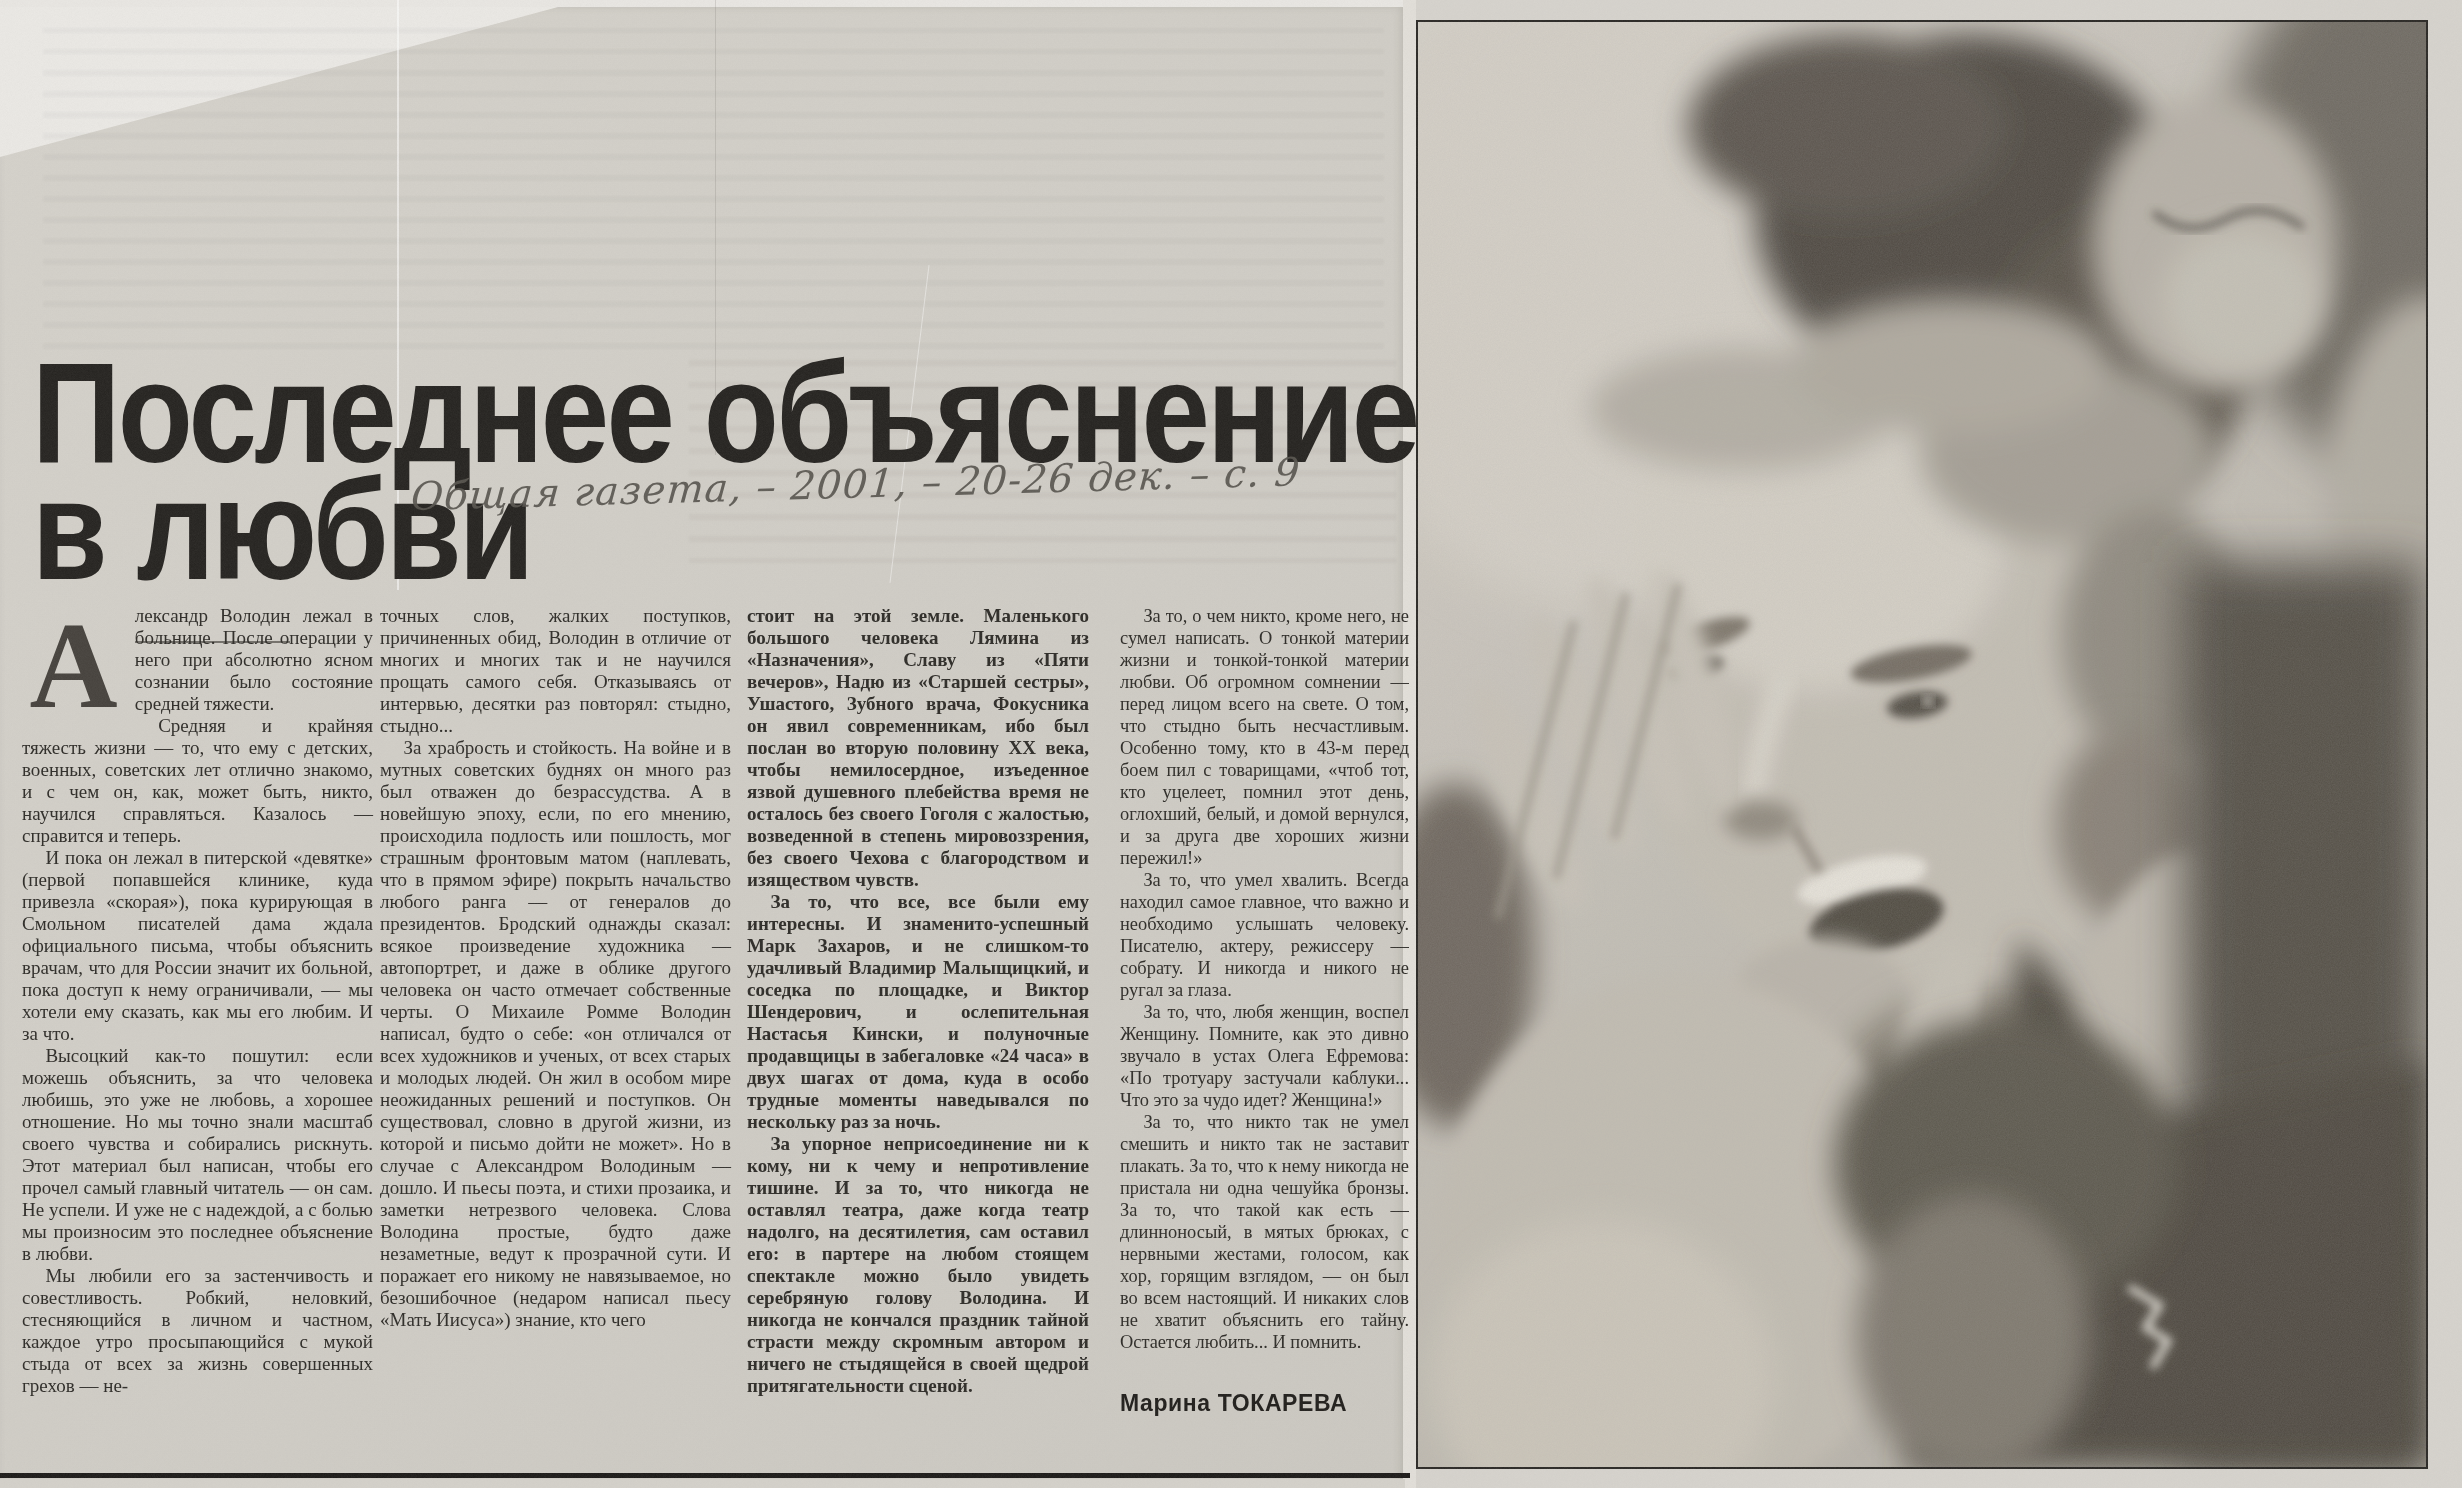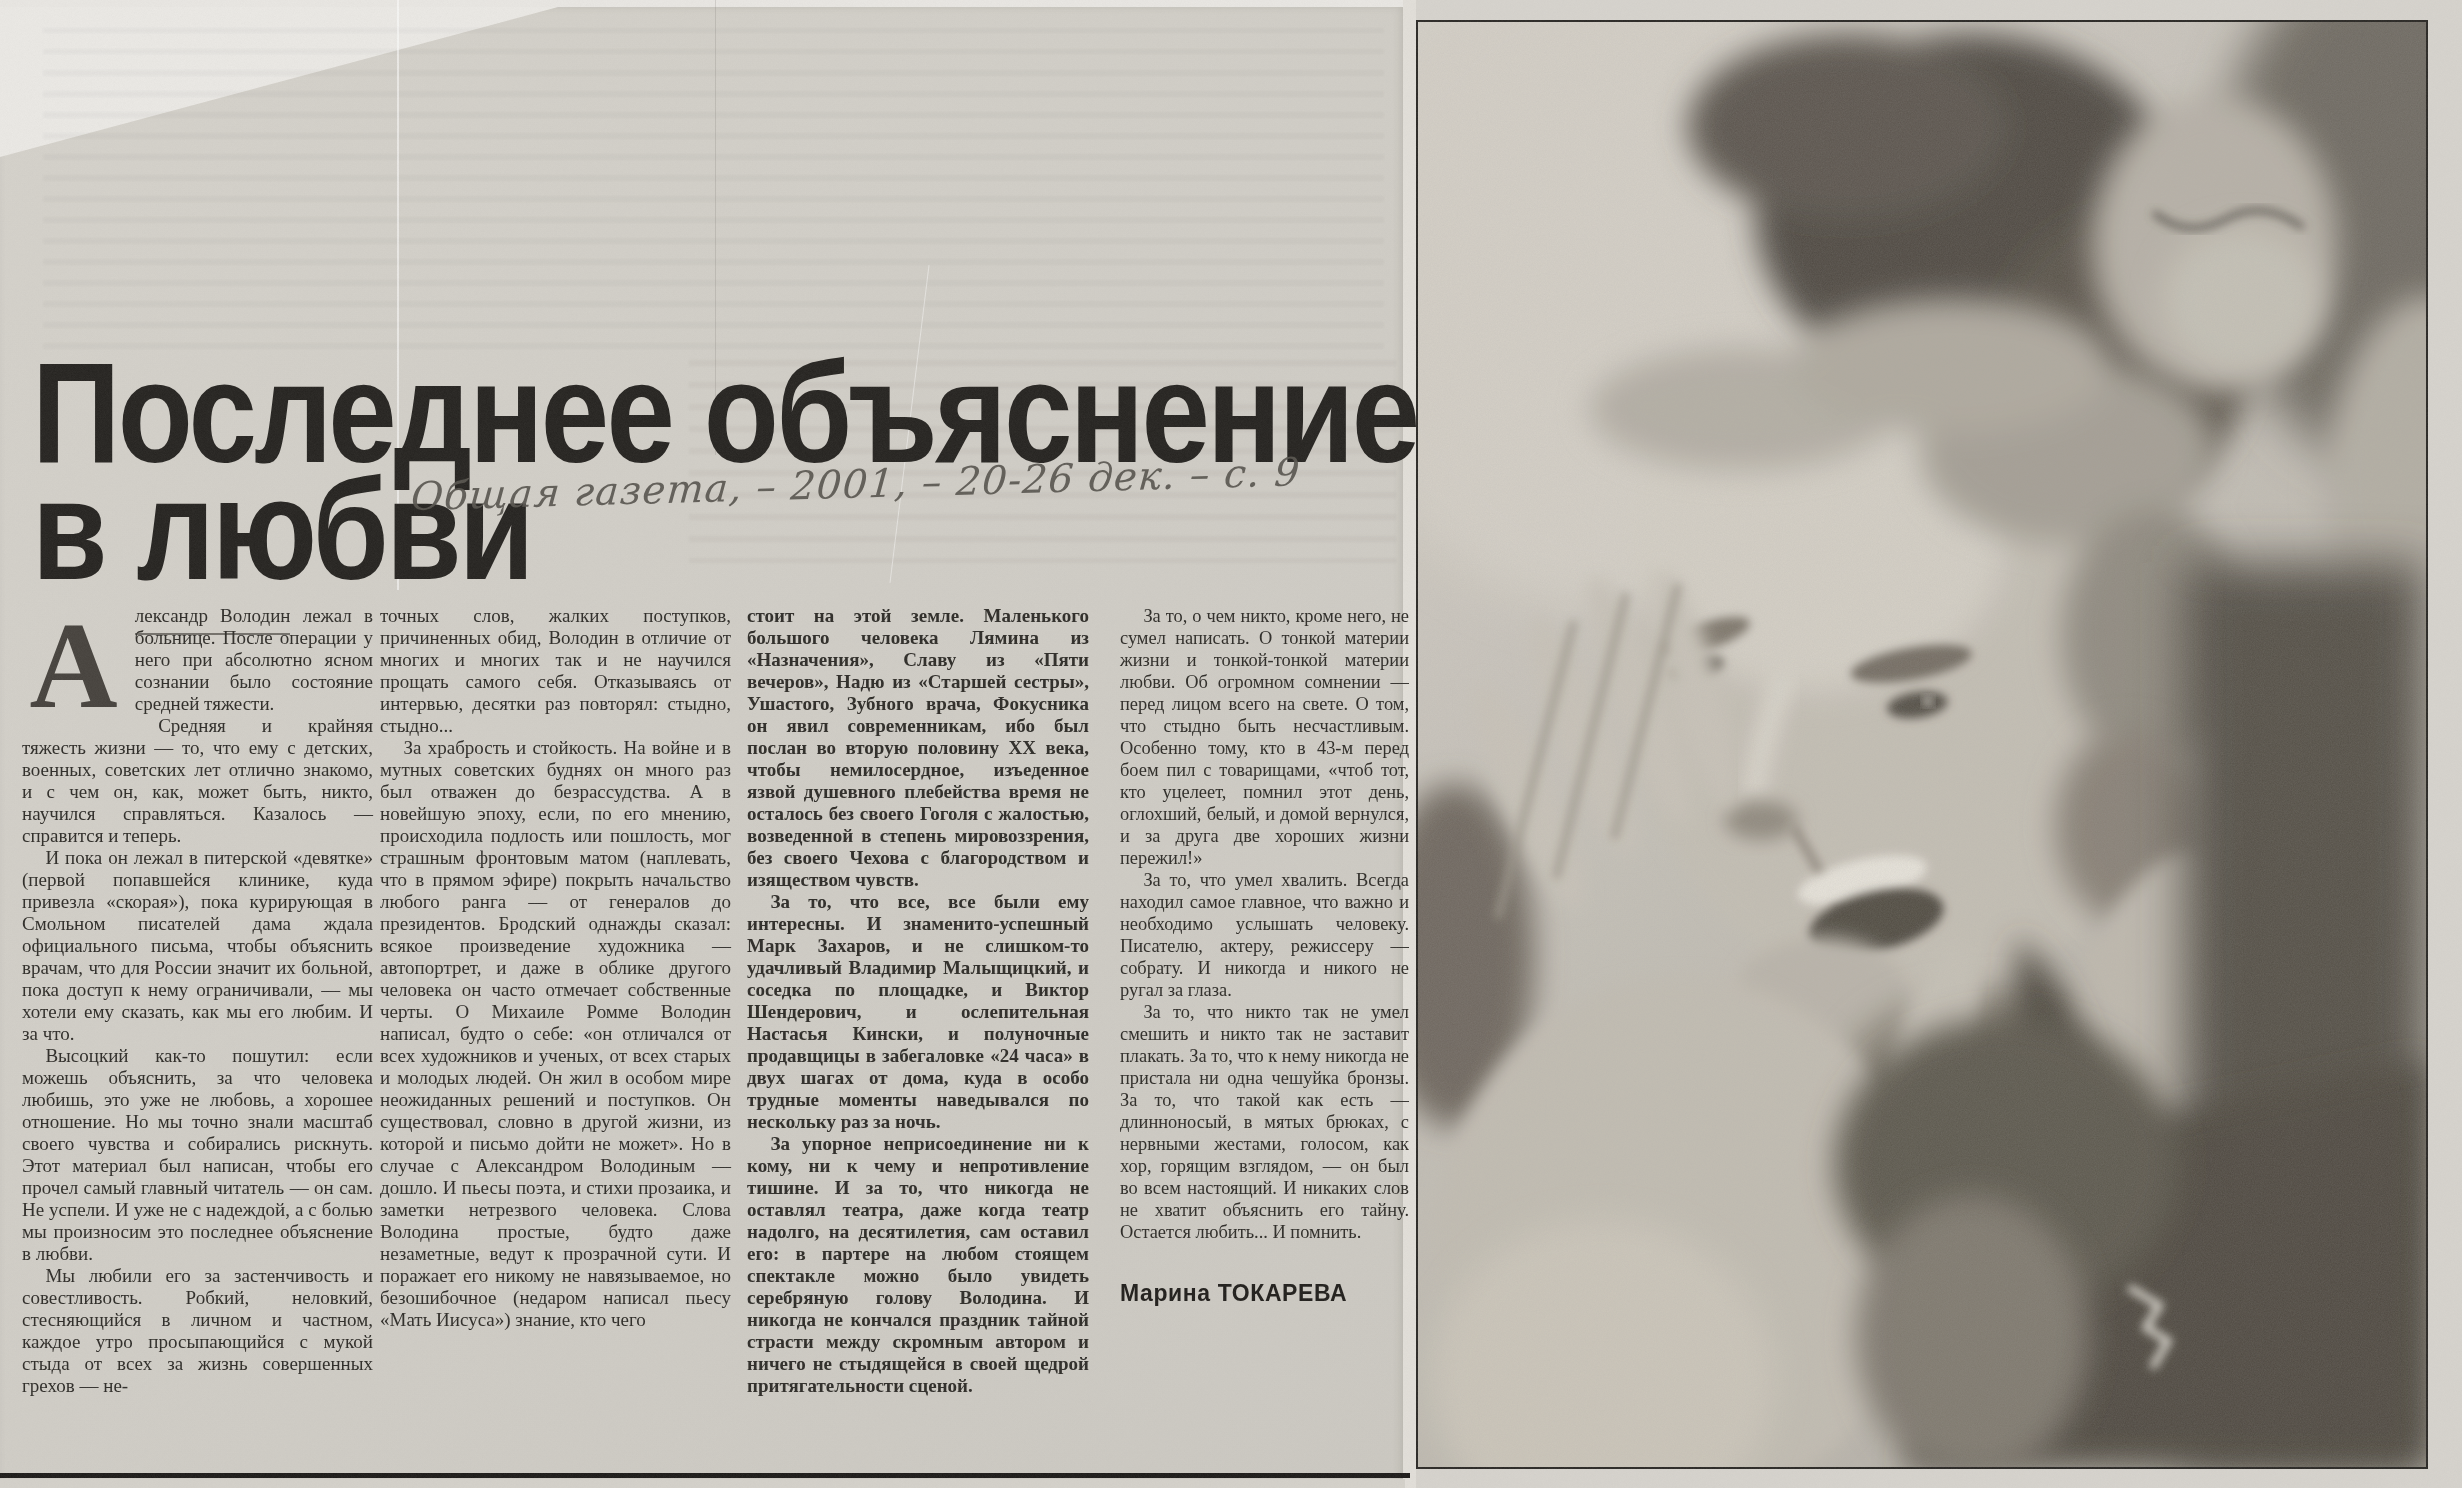--- a/index.html
+++ b/index.html
@@ -68,21 +68,21 @@
   .col p.indent{text-indent:23.4px;}
   .c1{left:22px;width:351px;}
   .c2{left:380px;width:351px;}
   .c3{left:747px;width:342px;font-weight:bold;}
   .c4{left:1120px;width:289px;font-size:18.4px;}
   .dropcap{
     float:left;width:103px;margin:6.1px 9.8px 0 0;
     font-family:"Liberation Serif",serif;font-weight:bold;
     font-size:122px;line-height:109px;color:#45413c;text-align:center;
   }
-  .u-lead{border-bottom:2.5px solid rgba(52,49,44,.6);padding-bottom:7px;}
+  .u-lead{border-bottom:2.5px solid rgba(52,49,44,.6);padding-bottom:15px;}
   .byline{
     display:block;margin-top:39px;
     font-family:"Liberation Sans",sans-serif;font-weight:bold;
     font-size:23px;letter-spacing:0.6px;color:#1f1d1a;text-align:left;text-indent:0;
   }
   .bottom-rule{position:absolute;left:0;top:1473px;width:1410px;height:4.9px;background:#1b1917;}
 
   
   .photo-frame{
     position:absolute;left:1416px;top:20px;width:1012px;height:1449px;
@@ -138,20 +138,21 @@
 
 <div class="col c3">
   <p>стоит на этой земле. Маленького большого человека Лямина из «Назначения», Славу из «Пяти вечеров», Надю из «Старшей сестры», Ушастого, Зубного врача, Фокусника он явил современникам, ибо был послан во вторую половину XX века, чтобы немилосердное, изъеденное язвой душевного плебейства время не осталось без своего Гоголя с жалостью, возведенной в степень мировоззрения, без своего Чехова с благородством и изяществом чувств.</p>
   <p class="indent">За то, что все, все были ему интересны. И знаменито-успешный Марк Захаров, и не слишком-то удачливый Владимир Малыщицкий, и соседка по площадке, и Виктор Шендерович, и ослепительная Настасья Кински, и полуночные продавщицы в забегаловке «24 часа» в двух шагах от дома, куда в особо трудные моменты наведывался по нескольку раз за ночь.</p>
   <p class="indent">За упорное неприсоединение ни к кому, ни к чему и непротивление тишине. И за то, что никогда не оставлял театра, даже когда театр надолго, на десятилетия, сам оставил его: в партере на любом стоящем спектакле можно было увидеть серебряную голову Володина. И никогда не кончался праздник тайной страсти между скромным автором и ничего не стыдящейся в своей щедрой притягательности сценой.</p>
 </div>
 
 <div class="col c4">
   <p class="indent">За то, о чем никто, кроме него, не сумел написать. О тонкой материи жизни и тонкой-тонкой материи любви. Об огромном сомнении — перед лицом всего на свете. О том, что стыдно быть несчастливым. Особенно тому, кто в 43-м перед боем пил с товарищами, «чтоб тот, кто уцелеет, помнил этот день, оглохший, белый, и домой вернулся, и за друга две хороших жизни пережил!»</p>
   <p class="indent">За то, что умел хвалить. Всегда находил самое главное, что важно и необходимо услышать человеку. Писателю, актеру, режиссеру — собрату. И никогда и никого не ругал за глаза.</p>
+  <p class="indent">За то, что, любя женщин, воспел Женщину. Помните, как это дивно звучало в устах Олега Ефремова: «По тротуару застучали каблуки... Что это за чудо идет? Женщина!»</p>
   <p class="indent">За то, что никто так не умел смешить и никто так не заставит плакать. За то, что к нему никогда не пристала ни одна чешуйка бронзы. За то, что такой как есть — длинноносый, в мятых брюках, с нервными жестами, голосом, как хор, горящим взглядом, — он был во всем настоящий. И никаких слов не хватит объяснить его тайну. Остается любить... И помнить.</p>
   <span class="byline">Марина ТОКАРЕВА</span>
 </div>
 
 <div class="bottom-rule"></div>
 
 <div class="photo-frame">
   <svg viewBox="0 0 1645 2353" preserveAspectRatio="none">
     <defs>
       <linearGradient id="pbg" x1="0" y1="0" x2="0.6" y2="1">

